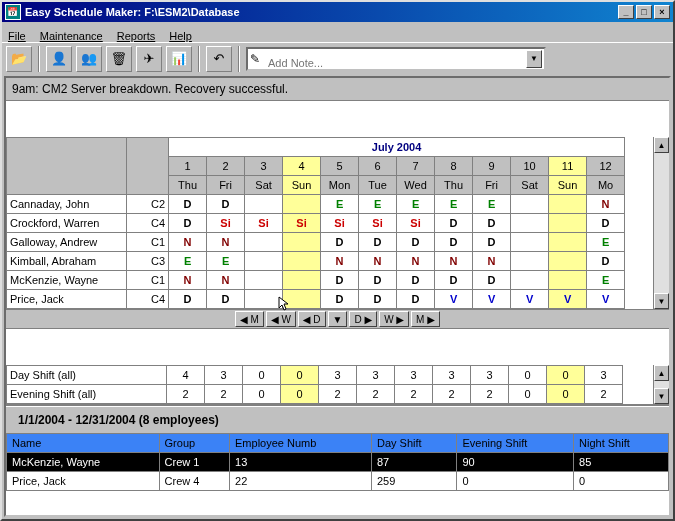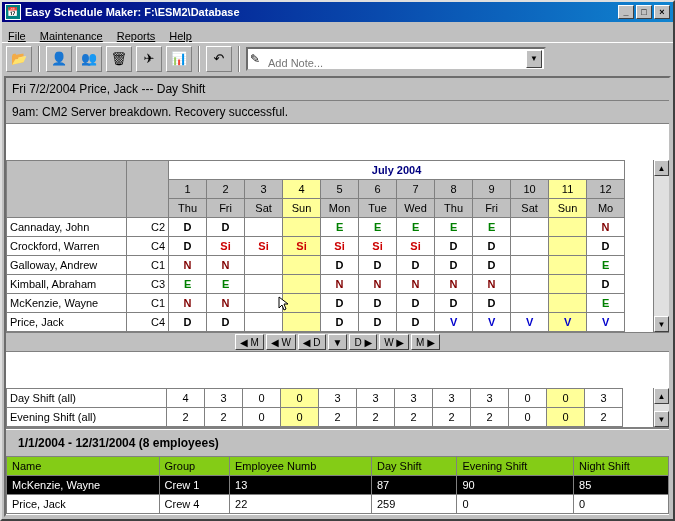--- a/index.html
+++ b/index.html
@@ -2,21 +2,21 @@
 <html><head>
 <meta charset="utf-8">
 <style>
 * { box-sizing: border-box; margin: 0; padding: 0; }
 body { font-family: "MS Sans Serif", Tahoma, Arial, sans-serif; font-size: 11px; background: #c0c0c0; width: 675px; height: 521px; overflow: hidden; }
 .window { border: 2px solid #c0c0c0; border-top-color: #dfdfdf; border-left-color: #dfdfdf; border-right-color: #404040; border-bottom-color: #404040; width: 675px; height: 521px; display: flex; flex-direction: column; }
 .titlebar { background: linear-gradient(to right, #000080, #1084d0); color: #fff; height: 20px; display: flex; align-items: center; padding: 2px 3px; font-weight: bold; font-size: 11px; }
 .titlebar .ico { width: 16px; height: 16px; background: #008080; margin-right: 4px; display:flex;align-items:center;justify-content:center;color:#fff;font-size:9px;border:1px solid #fff;}
 .titlebar .spacer { flex: 1; }
 .titlebar .winbtn { width: 16px; height: 14px; background: #c0c0c0; border: 1px solid #fff; border-right-color:#404040; border-bottom-color:#404040; margin-left: 2px; display:flex;align-items:center;justify-content:center;color:#000;font-family:Arial;font-size:9px;font-weight:bold;}
-.menubar { background: #c0c0c0; height: 20px; display: flex; align-items: flex-end; padding: 0 6px; gap: 14px; }
+.menubar { background: #c0c0c0; height: 20px; display: flex; align-items: flex-start; padding: 8px 6px; gap: 14px; }
 .menubar span { text-decoration: underline; text-underline-offset: 1px; cursor: default; }
 .menubar .mi { text-decoration: none; }
 .menubar .mi u { text-decoration: underline; }
 .toolbar { background: #c0c0c0; height: 32px; display: flex; align-items: center; padding: 2px 4px; gap: 4px; border-top: 1px solid #fff; }
 .tbtn { width: 26px; height: 26px; background: #c0c0c0; border: 1px solid #fff; border-right-color:#808080; border-bottom-color:#808080; display:flex; align-items:center; justify-content:center; font-size:13px; }
 .tsep { width: 6px; height: 26px; border-left:1px solid #808080; border-right:1px solid #fff; margin:0 2px; width:2px;}
 .addnote { flex: 0 0 300px; height: 24px; background: #fff; border: 2px inset #c0c0c0; display:flex; align-items:center; padding:0 2px; }
 .addnote .pen { width:18px; font-size:12px; }
 .addnote input { border:none; outline:none; font-size:11px; flex:1; font-family:inherit;margin-top:8px;}
 .addnote .dd { width:16px; height:18px; background:#c0c0c0; border:1px solid #fff; border-right-color:#404040; border-bottom-color:#404040; display:flex;align-items:center;justify-content:center;font-size:8px;}
@@ -35,21 +35,21 @@
 .cE { color:#008000; font-weight:bold; }
 .cN { color:#800000; font-weight:bold; }
 .cSi { color:#cc0000; font-weight:bold; }
 .cV { color:#0000cc; font-weight:bold; }
 .navstrip { background:#c0c0c0; height:20px; display:flex; align-items:center; justify-content:center; border-top:1px solid #808080; border-bottom:1px solid #808080; gap:0; }
 .navb { height:16px; padding:0 4px; background:#c0c0c0; border:1px solid #fff; border-right-color:#404040; border-bottom-color:#404040; font-size:10px; display:flex;align-items:center;gap:2px; margin:0 1px;}
 .sumgrid td.name { width:160px; }
 .summary-title { padding:6px 12px; background:#c0c0c0; font-weight:bold; font-size:12px; border-top:1px solid #fff; }
 .emp { border-collapse:collapse; width:100%; font-size:11px; }
 .emp th, .emp td { border:1px solid #808080; padding:3px 5px; text-align:left; height:19px; }
-.emp th { background:#84cc16; font-weight:normal; }
+.emp th { background:#3b82f6; font-weight:normal; }
 .emp .sel td { background:#000; color:#fff; }
 .bottomwrap { border-top:2px solid #808080; }
 .gridcontainer { display:flex;margin-top:36px; }
 .gridcontainer .maingrid { flex:1; overflow:hidden; }
 .sb { width:16px; background:#c0c0c0; border-left:1px solid #808080; display:flex; flex-direction:column; }
 .sb .arrow { height:16px; background:#c0c0c0; border:1px solid #fff; border-right-color:#404040; border-bottom-color:#404040; display:flex;align-items:center;justify-content:center;font-size:8px;}
 .sb .track { flex:1; background: repeating-conic-gradient(#c0c0c0 0% 25%, #fff 0% 50%) 50% / 2px 2px; }
 .cursor { position:absolute; left:278px; top:296px; font-size:14px; pointer-events:none; }
 .cursor svg { width:16px; height:16px; }
 </style>
@@ -97,21 +97,20 @@
       </div>
     <div class="tsep"></div>
     <div class="addnote">
       <span class="pen">✎</span>
       <input placeholder="Add Note..." style="">
       <span class="dd">▼</span>
     </div>
   </div>
 
   <div class="content">
-    <div class="infoline">Fri 7/2/2004 Price, Jack --- Day Shift</div>
     <div class="noteline">9am: CM2 Server breakdown. Recovery successful.</div>
 
     <div class="gridcontainer">
       <div class="maingrid">
         <table class="grid" id="mainGrid">
             <tbody>
               <tr class="monthrow">
                 <td class="name" rowspan="3" style="background:#c0c0c0"></td>
                 <td class="grp" rowspan="3" style="background:#c0c0c0"></td>
                 <td colspan="12">July 2004</td>

